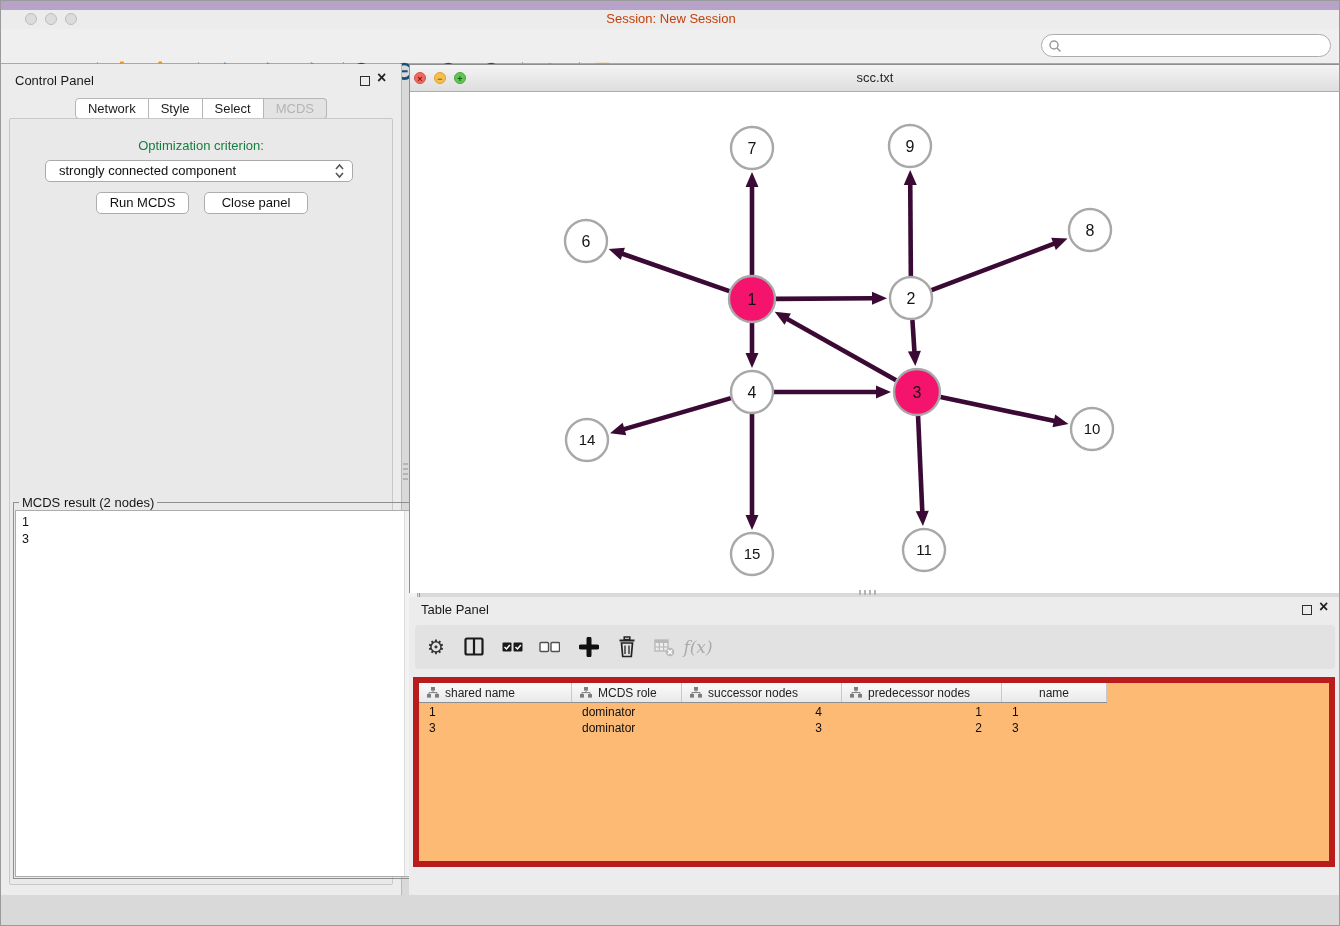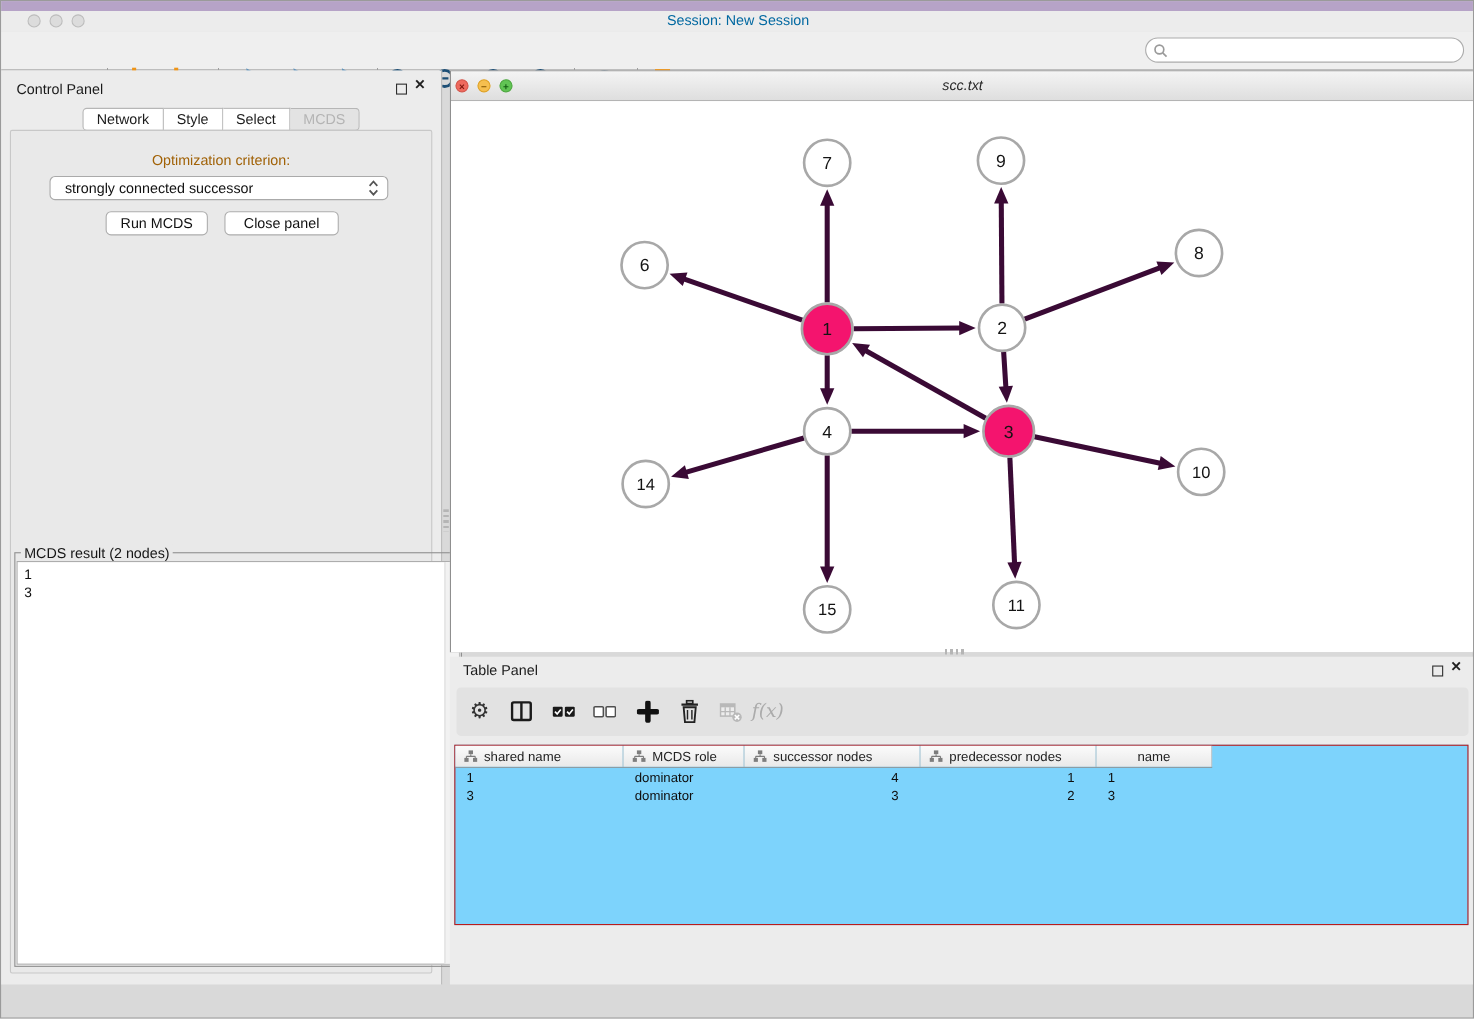--- a/index.html
+++ b/index.html
@@ -6,21 +6,21 @@
   html,body { background:#cfcfcf; }
   body { font-family:"Liberation Sans", sans-serif; }
   #app { position:relative; width:1340px; height:926px; background:#d9d9d9; overflow:hidden;
          border:1px solid #9a9a9a; }
 
   
   .top-strip { position:absolute; left:0; top:0; width:1340px; height:9px; background:#b6a3c7; }
   .titlebar { position:absolute; left:0; top:9px; width:1340px; height:19px; background:#ececec; }
   .tl { position:absolute; top:3px; width:12px; height:12px; border-radius:50%; }
   .tl.gray { background:#dcdcdc; border:1px solid #bdbdbd; }
-  .win-title { position:absolute; left:0; right:0; top:1px; text-align:center; font-size:13px; color:#0369a1; }
+  .win-title { position:absolute; left:0; right:0; top:1px; text-align:center; font-size:13px; color:#c2410c; }
 
   
   .toolbar { position:absolute; left:0; top:28px; width:1340px; height:35px; background:#efefef;
              border-bottom:1px solid #a9a9a9; }
   .ticon { position:absolute; top:31px; width:28px; height:28px; display:flex; align-items:center; justify-content:center; }
   .tsep { position:absolute; top:33px; height:24px; width:0; border-left:1px dotted #9e9e9e; }
   .searchbox { position:absolute; left:1040px; top:5px; width:290px; height:23px; }
   .searchbox input { width:100%; height:100%; border:1px solid #acacac; border-radius:12px;
                      padding-left:26px; font-size:12px; background:#fff; outline:none; }
   .searchbox svg { position:absolute; left:7px; top:5px; }
@@ -33,58 +33,58 @@
   .close-btn { position:absolute; font-size:16px; font-weight:bold; color:#1f1f1f; line-height:14px; }
   .seg-tabs { display:flex; }
   .cp-tabs { position:absolute; left:0; top:34px; width:100%; justify-content:center; }
   .seg-tab { background:#ffffff; border:1px solid #b6b6b6; border-left:none; height:21px; line-height:19px;
              padding:0 12px; font-size:13px; color:#1c1c1c; cursor:default; }
   .seg-tab:first-child { border-left:1px solid #b6b6b6; border-radius:4px 0 0 4px; }
   .seg-tab:last-child { border-radius:0 4px 4px 0; }
   .seg-tab.active { background:#e3e3e3; color:#b4b4b4; }
   .cp-content { position:absolute; left:8px; top:54px; width:384px; height:767px; background:#e9e9e9;
                 border:1px solid #c8c8c8; border-radius:2px; }
-  .opt-label { position:absolute; left:0; top:74px; width:100%; text-align:center; font-size:13px; color:#a16207; }
+  .opt-label { position:absolute; left:0; top:74px; width:100%; text-align:center; font-size:13px; color:#15803d; }
   .criterion { position:absolute; left:44px; top:96px; width:308px; height:22px; background:#fff;
                border:1px solid #aaaaaa; border-radius:5px; font-size:13px; color:#111;
                line-height:20px; padding-left:13px; }
   .criterion .stepper { position:absolute; right:8px; top:2px; }
   .btn { position:absolute; top:128px; height:22px; background:#fff; border:1px solid #adadad; border-radius:5px;
          font-size:13px; color:#111; text-align:center; line-height:20px; }
   .result-box { position:absolute; left:12px; top:438px; width:407px; height:377px; border:1px solid #8f8f8f; }
   .result-legend { position:absolute; left:5px; top:-8px; background:#e9e9e9; padding:0 3px; font-size:13px; color:#161616; }
   .result-white { position:absolute; left:1px; top:7px; right:1px; bottom:1px; background:#fff; border:1px solid #adadad; }
   .result-lines { position:absolute; left:6px; top:3px; font-size:12.5px; color:#111; line-height:17px; }
   .result-scroll { position:absolute; right:0; top:0; bottom:0; width:13px; background:#f2f2f2; border-left:1px solid #dcdcdc; }
 
   
   .network-window { position:absolute; left:408px; top:63px; width:932px; height:529px;
                     border:1px solid #8f8f8f; background:#fff; }
   .net-titlebar { position:absolute; left:0; top:0; width:100%; height:27px;
                   background:linear-gradient(#f4f4f4,#dedede); border-bottom:1px solid #acacac; }
-  .net-title { position:absolute; left:0; right:0; top:5px; text-align:center; font-size:13px; color:#262626;font-style:italic; }
+  .net-title { position:absolute; left:0; right:0; top:5px; text-align:center; font-size:13px; color:#262626; }
   .tl2 { position:absolute; top:7px; width:12px; height:12px; border-radius:50%; font-size:9px; font-weight:bold;
          text-align:center; line-height:12px; }
   .tl2.red { left:4px; background:#ee6a5e; border:1px solid #d5544a; color:#7e150d; }
   .tl2.yellow { left:24px; background:#f5bf4f; border:1px solid #dfa123; color:#8a5d05; }
   .tl2.green { left:44px; background:#61c454; border:1px solid #4ca73e; color:#135e13; }
   .net-canvas { position:absolute; left:0; top:27px; width:930px; height:501px; background:#fff; }
 
   .grip-v { position:absolute; left:402px; top:462px; width:5px; height:20px;
             background:repeating-linear-gradient(#b5b5b5 0 2px, transparent 2px 5px); }
   .grip-h { position:absolute; left:858px; top:589px; width:20px; height:5px;
             background:repeating-linear-gradient(90deg,#b5b5b5 0 2px, transparent 2px 5px); }
 
   
   .table-panel { position:absolute; left:408px; top:596px; width:932px; height:298px; background:#ececec; }
   .tp-toolbar { position:absolute; left:6px; top:28px; width:920px; height:44px; background:#e2e2e2; border-radius:4px; }
   .tp-icon { position:absolute; top:9px; width:26px; height:26px; display:flex; align-items:center; justify-content:center; }
   .gear-glyph { font-size:20px; color:#333; line-height:22px; }
   .fx-glyph { font-family:"DejaVu Serif", serif; font-style:italic; font-size:17px; color:#ababab; }
-  .tbl-white { position:absolute; left:4px; top:80px; width:922px; height:164px; background:#7dd3fc; border:1px solid #b91c1c; }
+  .tbl-white { position:absolute; left:4px; top:80px; width:922px; height:190px; background:#fdba74; border:6px solid #b91c1c; }
   .tbl-header { position:absolute; left:0px; top:0px; height:20px; display:flex; border-bottom:1px solid #8f8f8f; }
   .th-cell { background:linear-gradient(#fbfbfb,#e9e9e9); border-right:1px solid #c9c9c9; font-size:12px; color:#222;
              display:flex; align-items:center; }
   .th-cell svg { margin:0 6px 0 8px; }
   .th-cell.center { justify-content:center;text-align:right; }
   .tbl-rows { position:absolute; left:0; top:21px; }
   .t-row { display:flex; height:16px; }
   .t-cell { font-size:12px; color:#0e0e0e; line-height:16px; overflow:hidden; white-space:nowrap; }
   .tp-tabs { position:absolute; left:0; top:267px; width:100%; justify-content:center; }
 
@@ -278,21 +278,21 @@
     <span class="close-btn" style="left:376px; top:7px">×</span>
     <div class="seg-tabs cp-tabs">
         <div class="seg-tab">Network</div>
         <div class="seg-tab">Style</div>
         <div class="seg-tab">Select</div>
         <div class="seg-tab active">MCDS</div>
       </div>
     <div class="cp-content"></div>
     <div class="opt-label">Optimization criterion:</div>
     <div class="criterion">
-      <span>strongly connected successor</span>
+      <span>strongly connected component</span>
       <span class="stepper">
         <svg width="9" height="16" viewBox="0 0 9 16">
             <path d="M1 6 L4.5 2 L8 6" fill="none" stroke="#555" stroke-width="1.6"></path>
             <path d="M1 10 L4.5 14 L8 10" fill="none" stroke="#555" stroke-width="1.6"></path>
           </svg>
       </span>
     </div>
     <div class="btn" style="left:95px; width:93px">Run MCDS</div>
     <div class="btn" style="left:203px; width:104px">Close panel</div>
     <div class="result-box">

